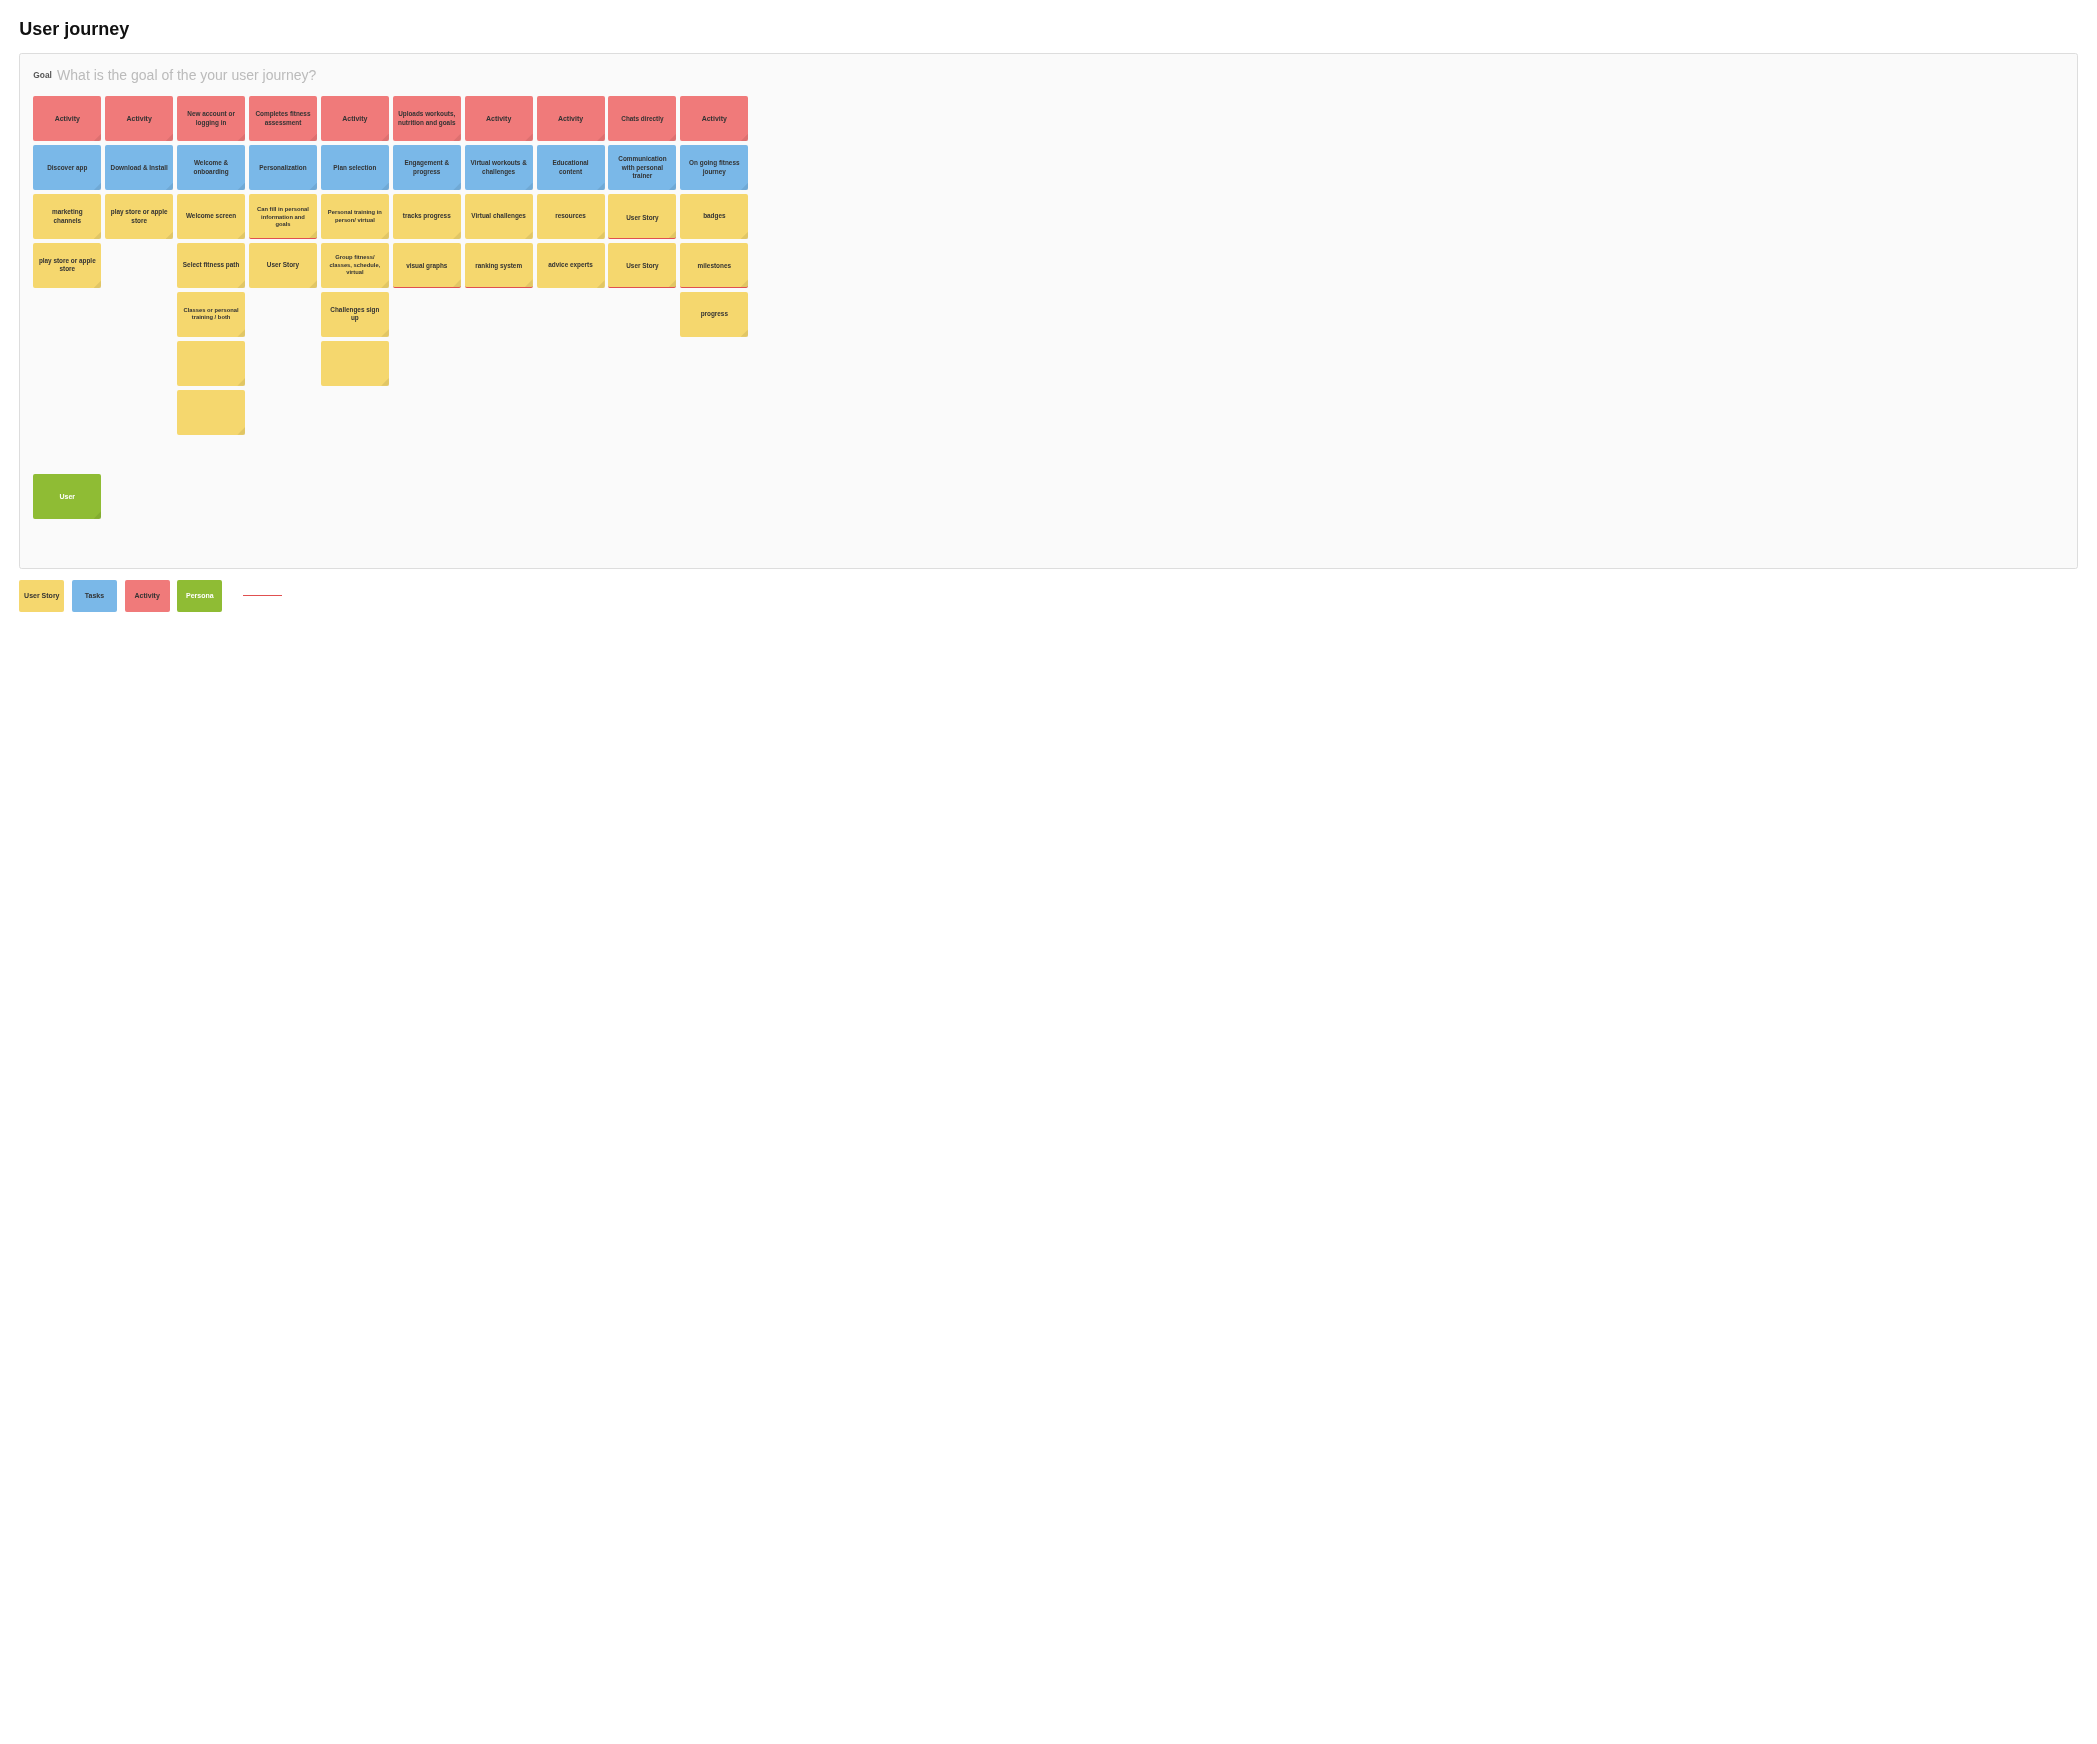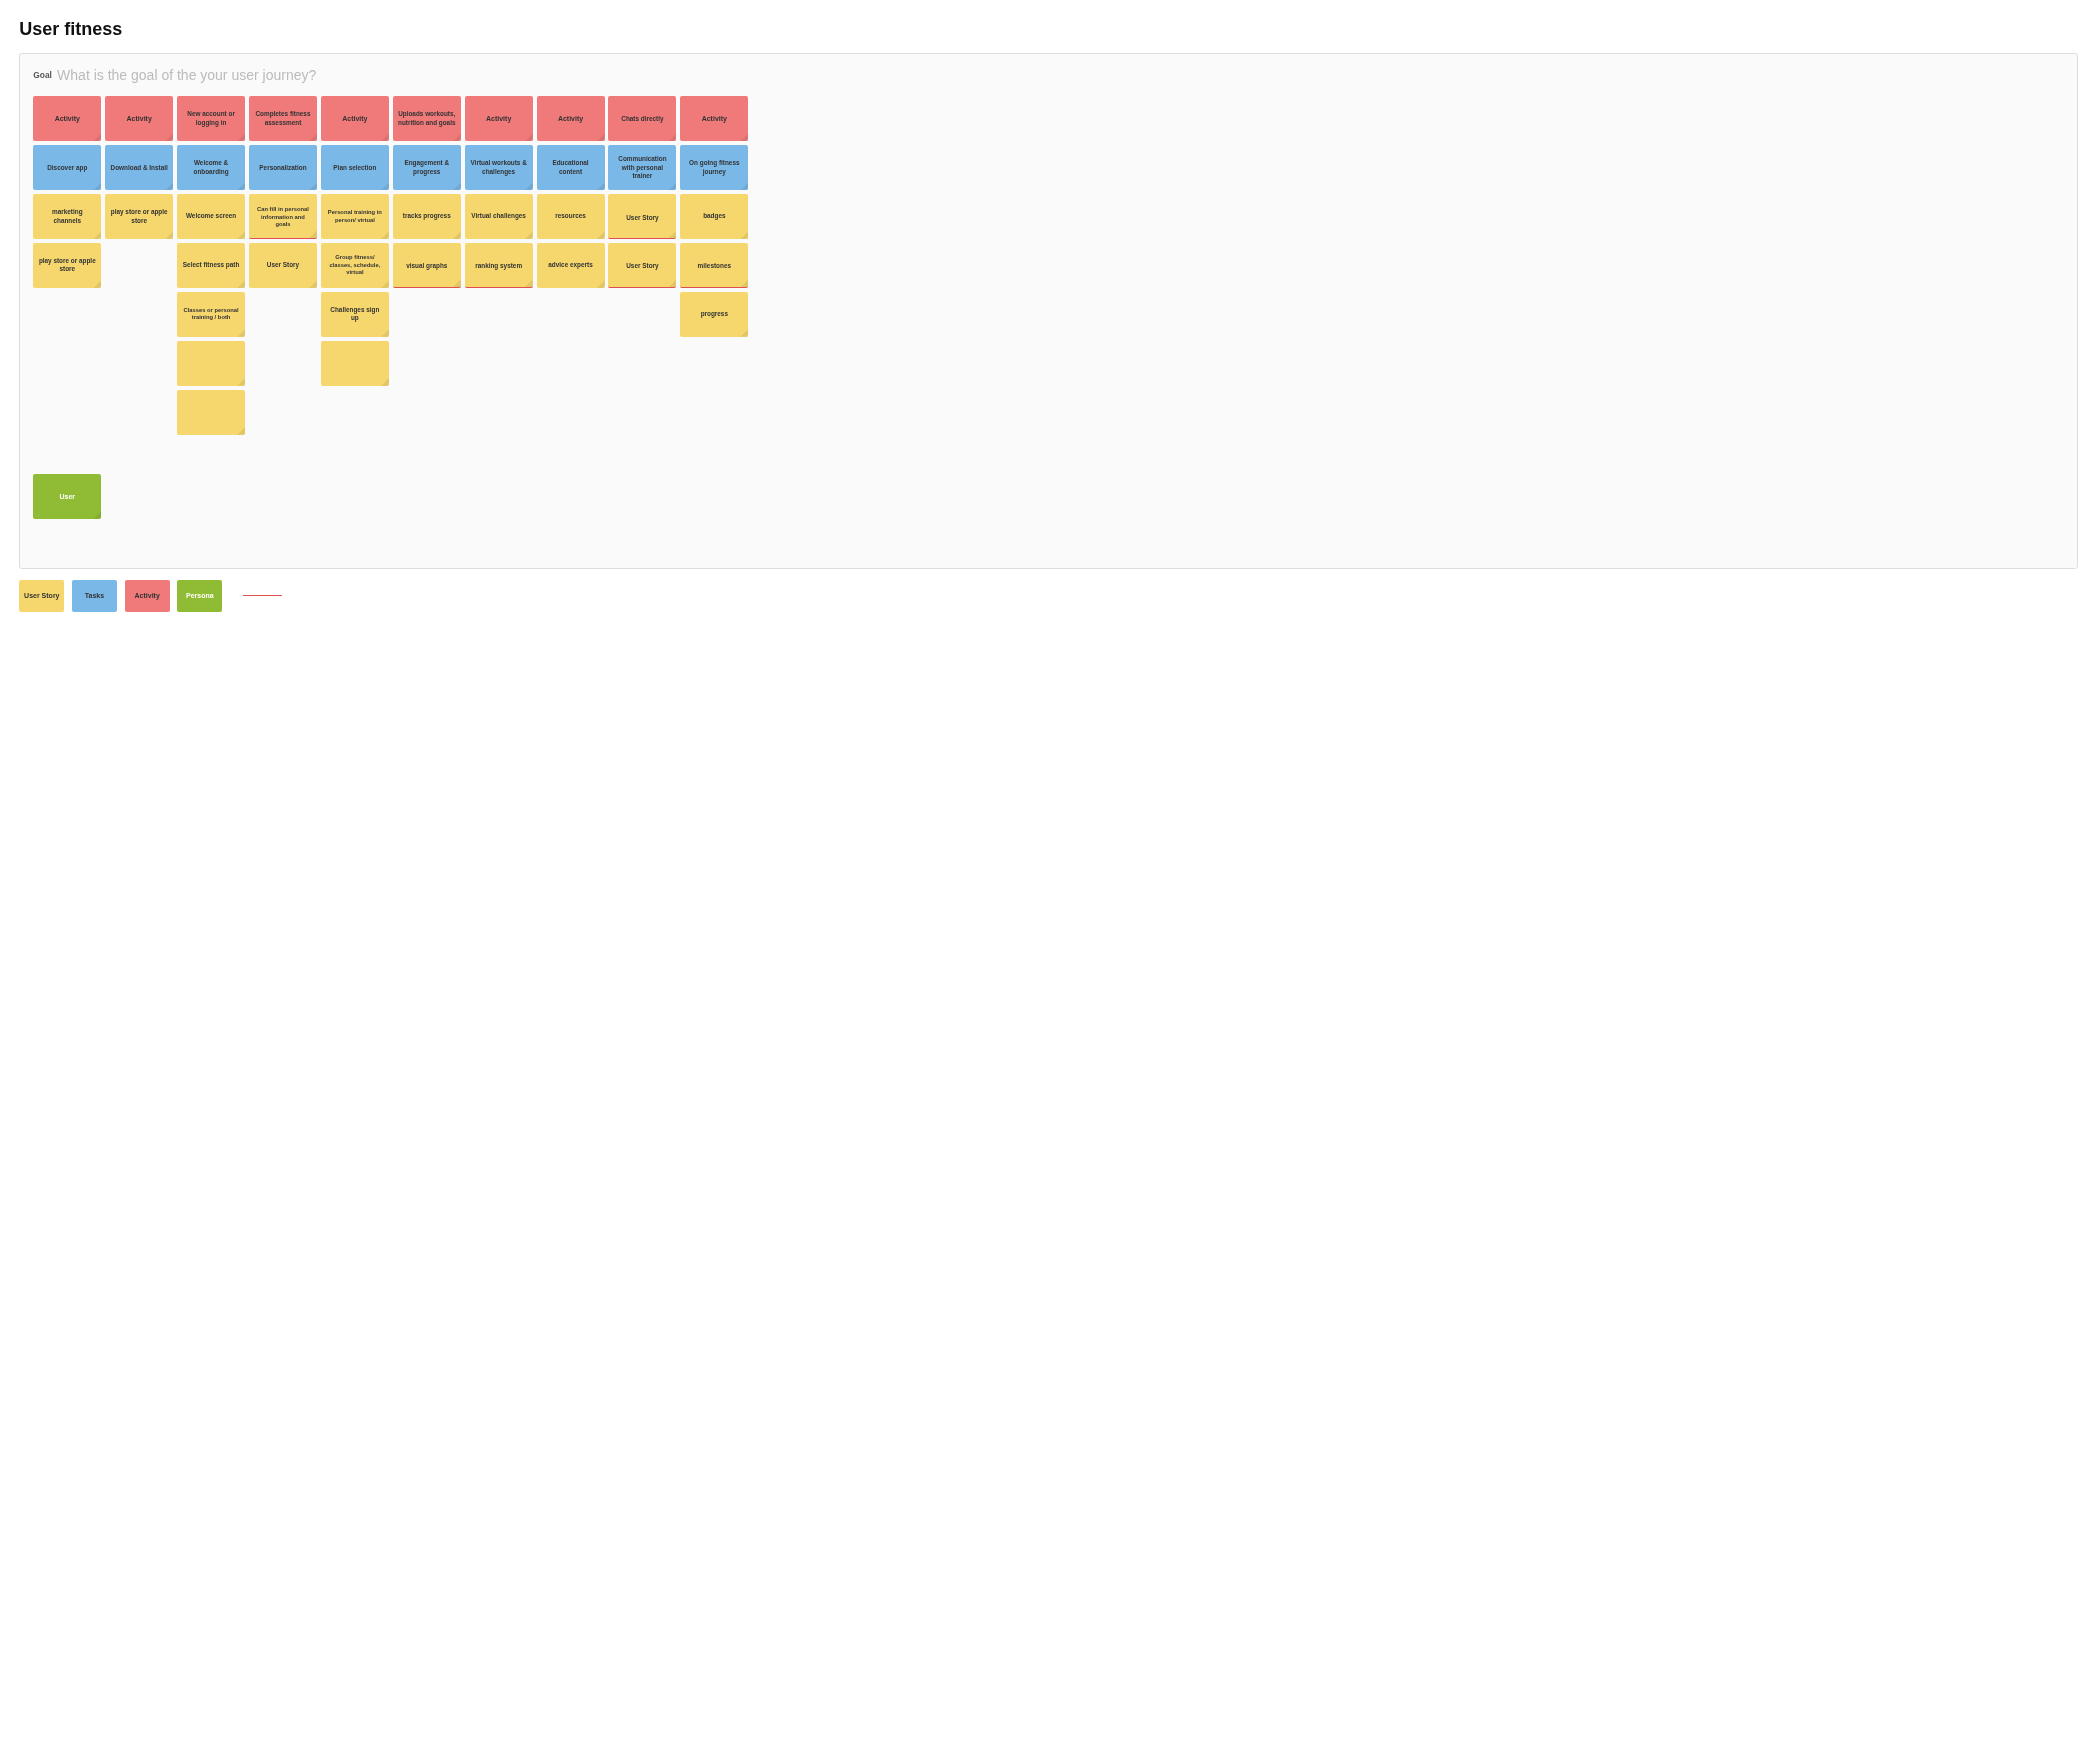--- a/index.html
+++ b/index.html
@@ -119,21 +119,21 @@
 
     .red-line {
       width: 39px;
       height: 1.3px;
       background: #e05050;
     }
   </style>
 </head>
 <body>
 
-<h1>User fitness</h1>
+<h1>User journey</h1>
 
 <div class="journey-container">
 
   <div class="goal-row">
     <span class="goal-label">Goal</span>
     <span class="goal-placeholder">What is the goal of the your user journey?</span>
   </div>
 
   <div class="board">
 

